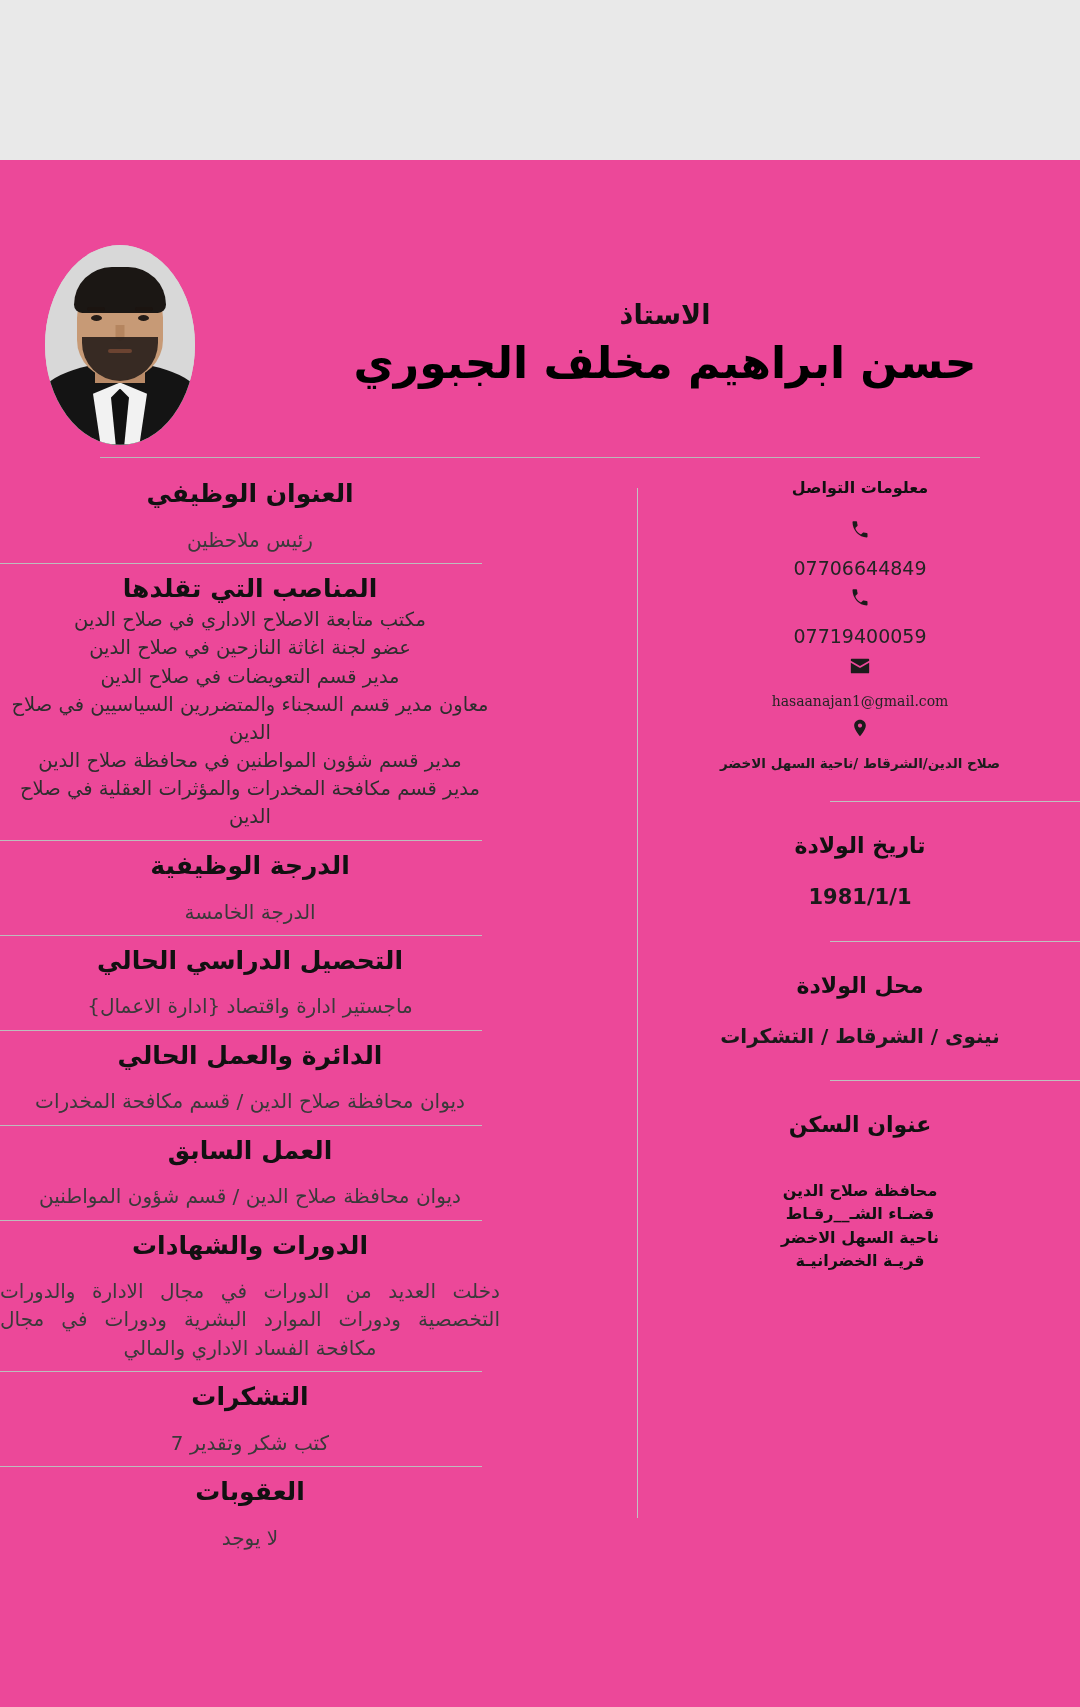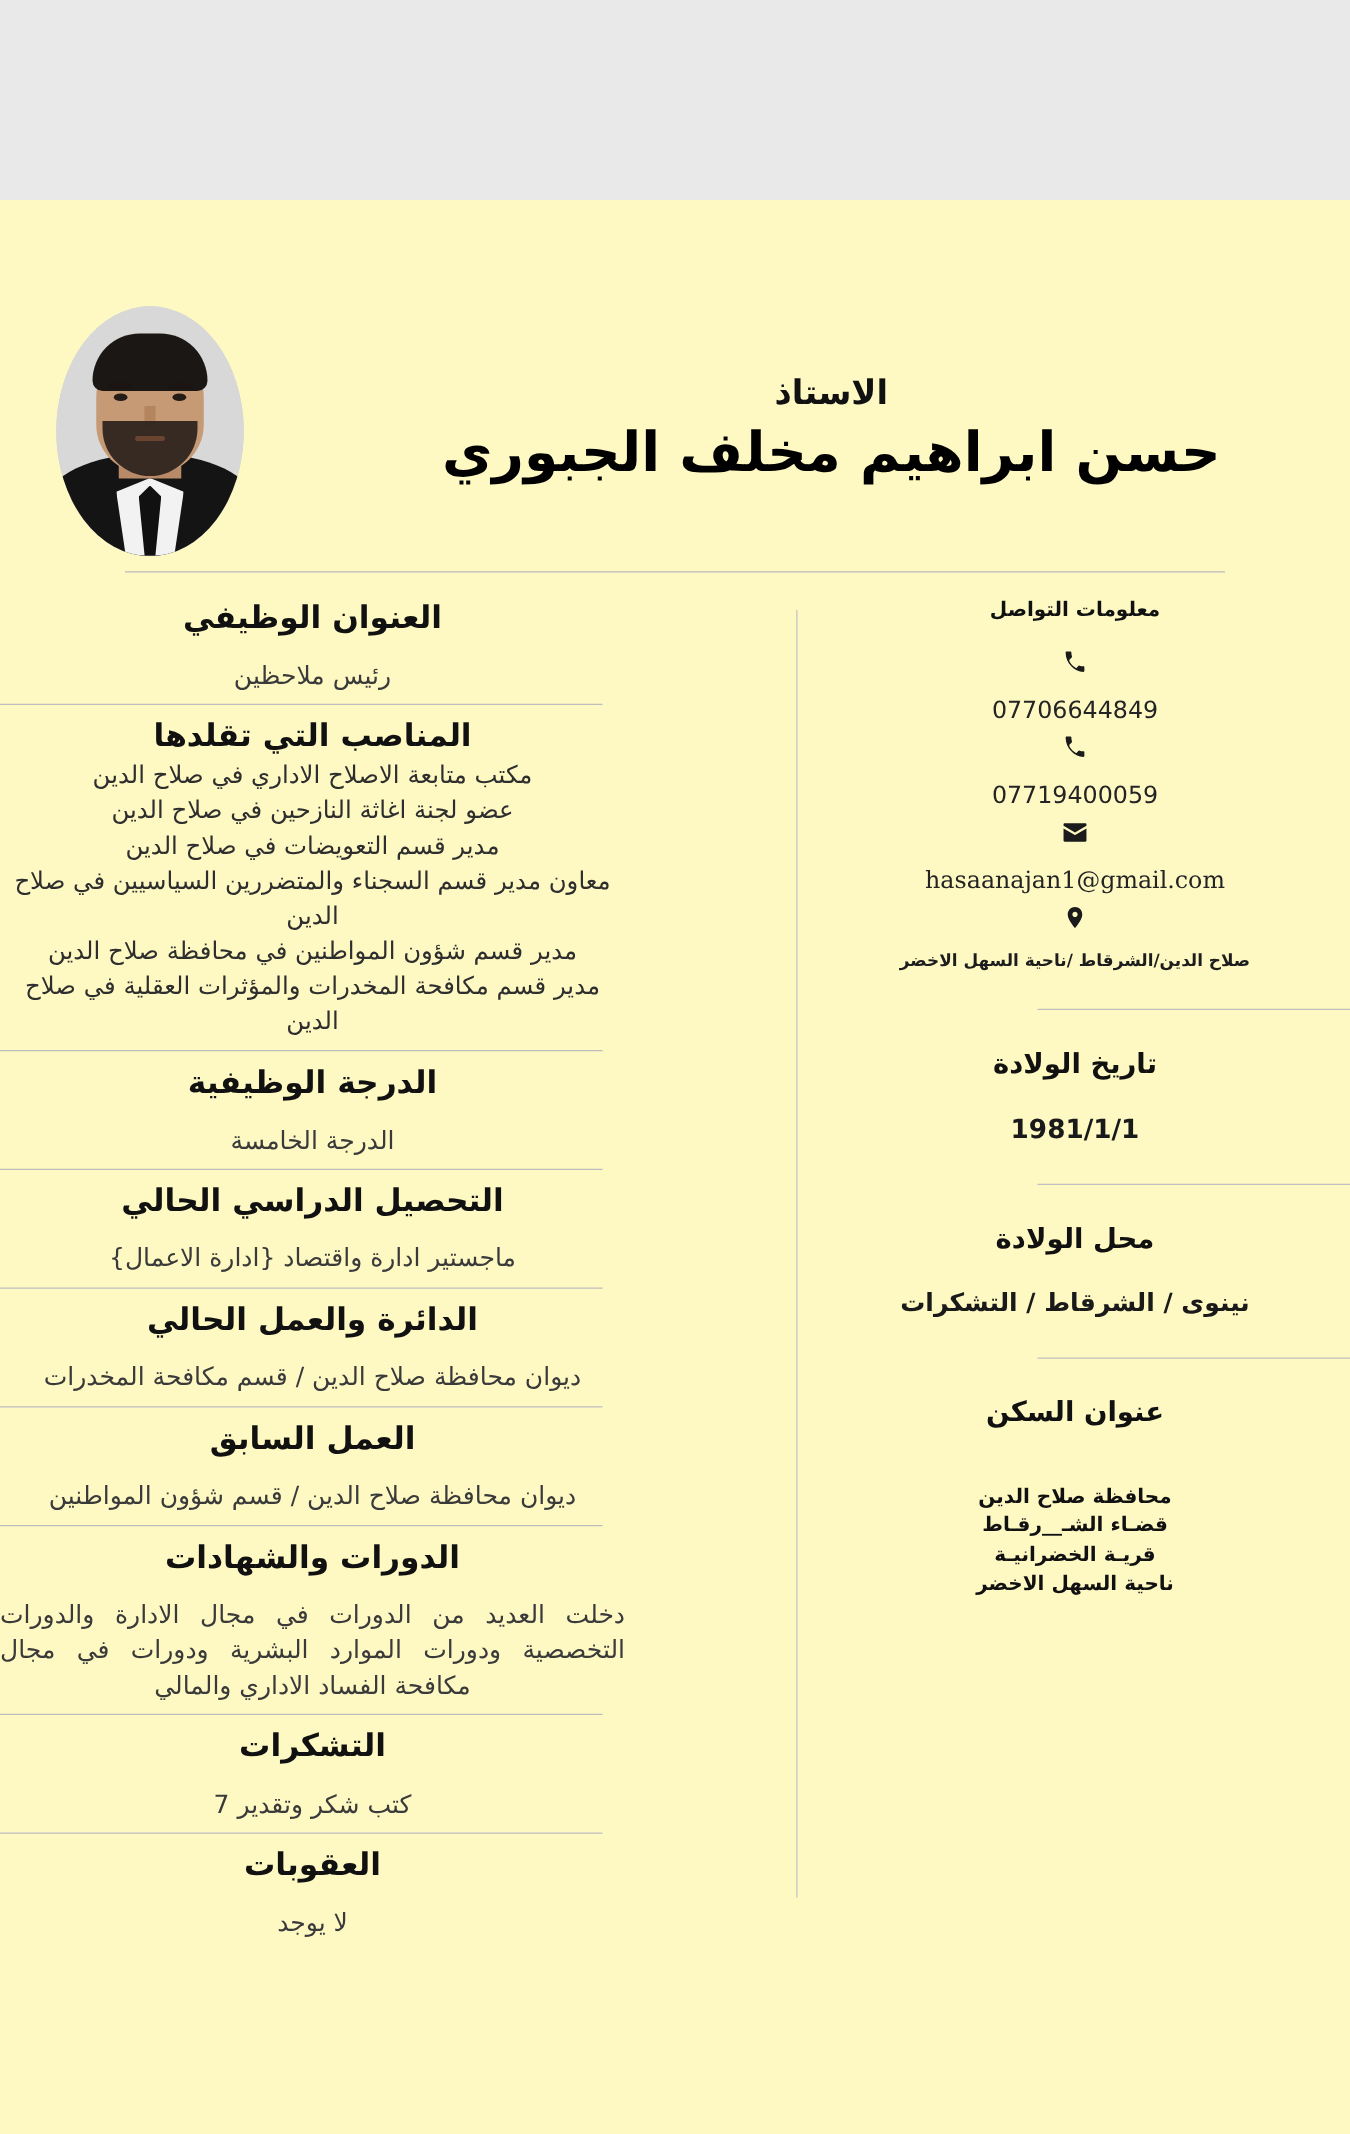--- a/index.html
+++ b/index.html
@@ -8,21 +8,21 @@
     width: 1080px;
     height: 1707px;
     background: #ffffff;
     font-family: "DejaVu Sans", "Liberation Sans", sans-serif;
   }
 
   #page {
     position: relative;
     width: 1080px;
     height: 1707px;
-    background: #fef9c3;
+    background: #ec4899;
     overflow: hidden;
   }
 
   
   .top-band {
     position: absolute;
     top: 0; left: 0;
     width: 1080px;
     height: 160px;
     background: #e9e9e9;
@@ -290,21 +290,21 @@
   .contact-text {
     flex: 1;
     text-align: left;
     font-size: 19px;
     color: #242424;
     font-family: "DejaVu Sans", "Liberation Sans", sans-serif;
     direction: ltr;
   }
   .contact-text.serif {
     font-family: "DejaVu Serif", "Liberation Serif", serif;
-    font-size: 19px;
+    font-size: 14px;
   }
   .contact-text.addr {
     direction: rtl;
     text-align: left;
     font-size: 13.5px;
     font-weight: 700;
     color: #1d1d1d;
   }
 
   .side-rule {
@@ -439,22 +439,22 @@
           <div class="side-value place">نينوى / الشرقاط / التشكرات</div>
         </div>
 
         <div class="side-rule"></div>
 
         <div class="side-sec">
           <div class="side-label">عنوان السكن</div>
           <div class="addr-lines" style="margin-top:40px;">
             <div>محافظة صلاح الدين</div>
             <div>قضـاء الشـ__رقـاط</div>
+            <div>ناحية السهل الاخضر</div>
             <div>قريـة الخضرانيـة</div>
-            <div>ناحية السهل الاخضر</div>
           </div>
         </div>
 
       </div>
     </div>
 
     <div class="col-main">
 
       <div class="sec">
         <div class="sec-title">العنوان الوظيفي</div>

